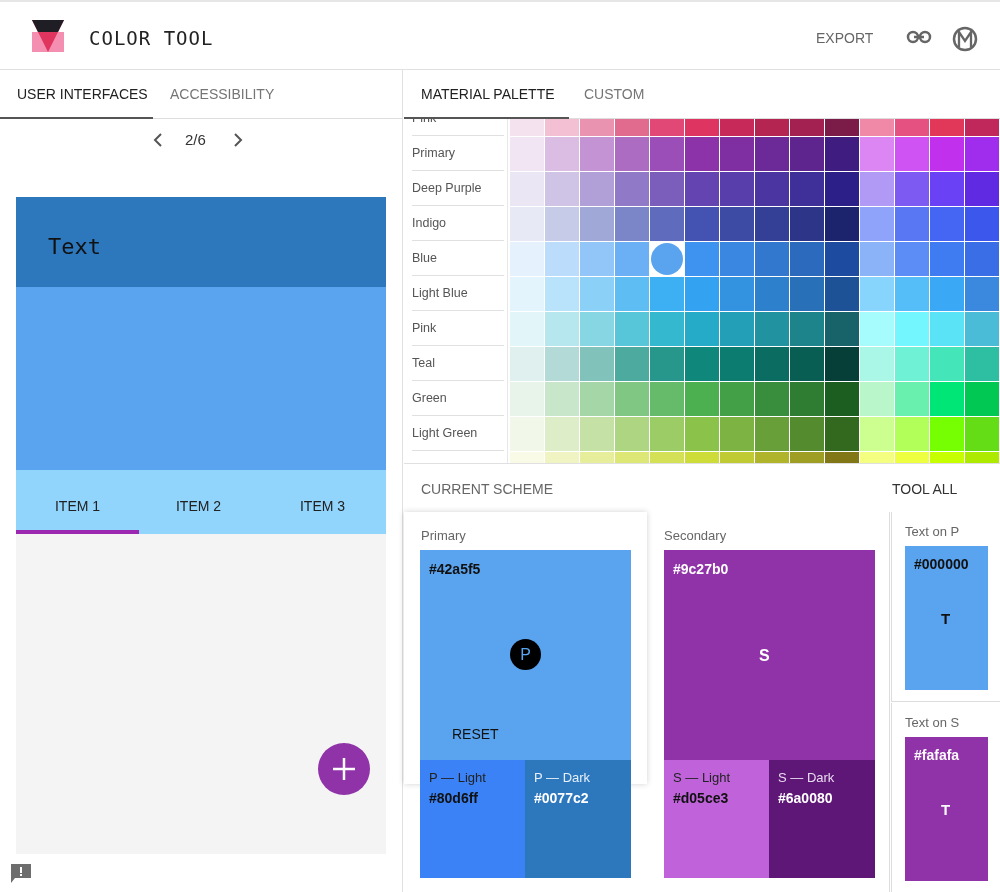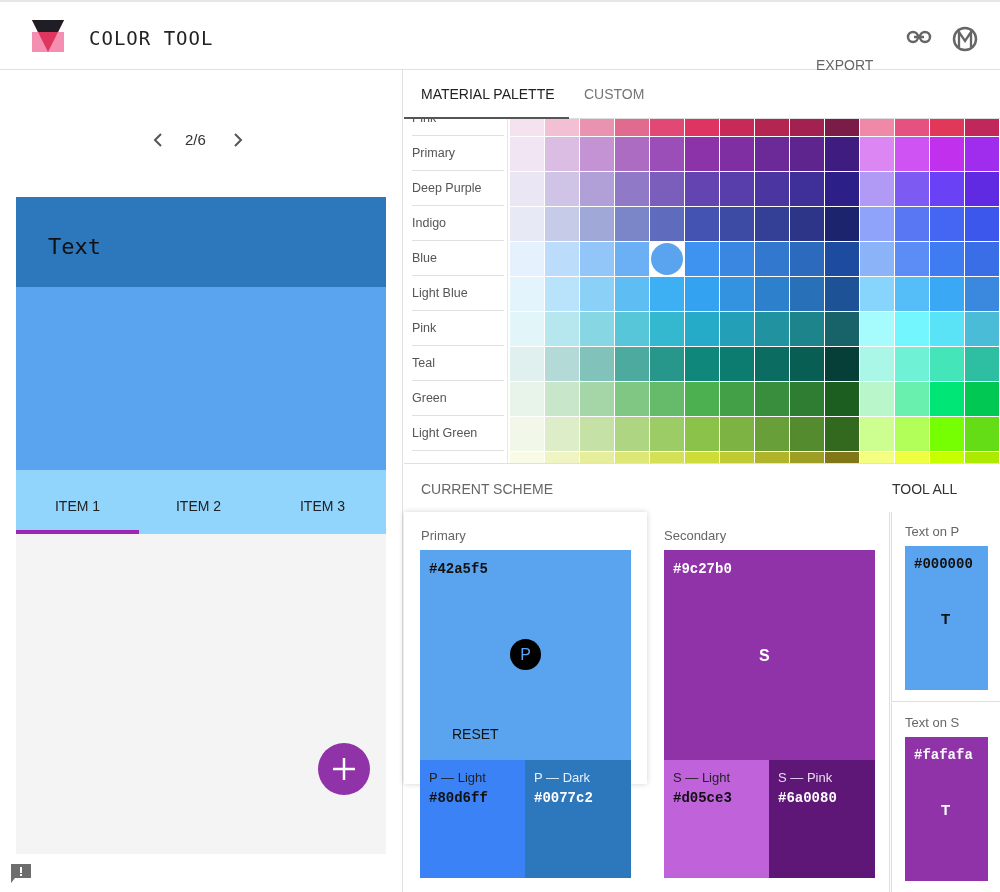--- a/index.html
+++ b/index.html
@@ -3,21 +3,21 @@
 <meta charset="utf-8">
 <style>
   * { box-sizing: border-box; margin: 0; padding: 0; }
   html, body { width: 1000px; height: 892px; overflow: hidden; background: #fff;
     font-family: "Liberation Sans", "DejaVu Sans", sans-serif; color: #212121; }
   .topbar { position: absolute; left: 0; top: 0; width: 1000px; height: 70px;
     border-top: 2px solid #e6e6e6; border-bottom: 1px solid #e0e0e0; background: #fff; }
   .logo { position: absolute; left: 32px; top: 18px; width: 32px; height: 32px; }
   .app-title { position: absolute; left: 89px; top: 25px; font-family: "DejaVu Sans Mono", monospace;
     font-size: 19px; letter-spacing: 1px; color: #222; }
-  .export-btn { position: absolute; left: 816px; top: 28px; font-size: 14px; color: #666; font-weight: 500; cursor: pointer; margin-top: 27px; }
+  .export-btn { position: absolute; left: 816px; top: 28px; font-size: 14px; color: #666; font-weight: 500; cursor: pointer; }
   .link-icon { position: absolute; left: 906px; top: 25px; width: 26px; height: 20px; cursor: pointer; }
   .m-icon { position: absolute; left: 952px; top: 24px; width: 26px; height: 26px; cursor: pointer; }
 
   .left { position: absolute; left: 0; top: 70px; width: 403px; height: 822px; border-right: 1px solid #e0e0e0; }
   .tabs { position: relative; height: 49px; border-bottom: 1px solid #ddd; }
   .tab { position: absolute; top: 16px; font-size: 14px; color: #757575; cursor: pointer; }
   .tab.active { color: #212121; }
   .tab-indicator { position: absolute; bottom: -1px; height: 2px; background: #555; }
 
   .pager { position: absolute; top: 60px; left: 150px; width: 100px; height: 20px; }
@@ -43,21 +43,21 @@
     font-size: 12.5px; color: #555; padding-top: 10px; cursor: pointer; }
   .grid { position: absolute; left: 106px; top: 0; }
   .cell { position: absolute; cursor: pointer; }
   .scheme-head { position: absolute; left: 0; top: 393px; width: 596px; height: 49px; border-top: 1px solid #e0e0e0; }
   .scheme-title { position: absolute; left: 17px; top: 17px; font-size: 14px; color: #666; }
   .reset-all { position: absolute; left: 488px; top: 17px; font-size: 14px; color: #333; font-weight: 500; cursor: pointer; }
 
   .card { position: absolute; background: #fff; }
   .card-label { position: absolute; font-size: 13px; color: #666; }
   .swatch { position: absolute; }
-  .hex { position: absolute; font-weight: bold; font-size: 14px; font-family: Liberation Mono, monospace; }
+  .hex { position: absolute; font-weight: bold; font-size: 14px; }
   .sub-label { position: absolute; font-size: 13px; }
 </style>
 </head>
 <body>
 
 <div class="topbar">
   <svg class="logo" viewBox="0 0 32 32">
     <rect x="0" y="12" width="32" height="20" fill="#f48fb1"></rect>
     <polygon points="0,0 32,0 16,32" fill="#e0355f"></polygon>
     <polygon points="0,0 32,0 26,12 6,12" fill="#1e1e24"></polygon>
@@ -69,20 +69,25 @@
     <rect x="14" y="5" width="10" height="10" rx="5" fill="none" stroke="#666" stroke-width="2.5"></rect>
     <line x1="8" y1="10" x2="18" y2="10" stroke="#666" stroke-width="2.5"></line>
   </svg>
   <svg class="m-icon" viewBox="0 0 26 26">
     <circle cx="13" cy="13" r="11" fill="none" stroke="#666" stroke-width="2.5"></circle>
     <polyline points="7,21 7,6 13,15 19,6 19,21" fill="none" stroke="#666" stroke-width="2.3"></polyline>
   </svg>
 </div>
 
 <div class="left">
+  <div class="tabs">
+    <div class="tab active" style="left:17px">USER INTERFACES</div>
+    <div class="tab" style="left:170px">ACCESSIBILITY</div>
+    <div class="tab-indicator" style="left:0;width:153px"></div>
+  </div>
   <div class="pager">
     <svg class="chev" style="left:2px;top:3px" width="12" height="14" viewBox="0 0 12 14">
         <polyline points="9,1 3,7 9,13" fill="none" stroke="#555" stroke-width="2"></polyline>
       </svg>
     <span class="num">2/6</span>
     <svg class="chev" style="left:82px;top:3px" width="12" height="14" viewBox="0 0 12 14">
         <polyline points="3,1 9,7 3,13" fill="none" stroke="#555" stroke-width="2"></polyline>
       </svg>
   </div>
 
@@ -319,21 +324,21 @@
     <div class="card-label" style="left:16px;top:16px">Secondary</div>
     <div class="swatch" style="left:16px;top:38px;width:211px;height:210px;background:#9032a8">
       <div class="hex" style="left:9px;top:11px;color:#fff">#9c27b0</div>
       <div style="position:absolute;left:95px;top:97px;font-size:16px;font-weight:bold;color:#fff">S</div>
     </div>
     <div class="swatch" style="left:16px;top:248px;width:105px;height:118px;background:#c063da">
       <div class="sub-label" style="left:9px;top:10px;color:#222">S — Light</div>
       <div class="hex" style="left:9px;top:30px;color:#111">#d05ce3</div>
     </div>
     <div class="swatch" style="left:121px;top:248px;width:106px;height:118px;background:#5e1677">
-      <div class="sub-label" style="left:9px;top:10px;color:#eadcf0">S — Pink</div>
+      <div class="sub-label" style="left:9px;top:10px;color:#eadcf0">S — Dark</div>
       <div class="hex" style="left:9px;top:30px;color:#fff">#6a0080</div>
     </div>
   </div>
 
   <div class="card" style="left:487px;top:442px;width:109px;height:190px;border-bottom:1px solid #ddd;border-left:1px solid #ddd">
     <div class="card-label" style="left:13px;top:12px">Text on P</div>
     <div class="swatch" style="left:13px;top:34px;width:83px;height:144px;background:#5aa4ef">
       <div class="hex" style="left:9px;top:10px;color:#111">#000000</div>
       <div style="position:absolute;left:36px;top:64px;font-weight:bold;font-size:15px;color:#111">T</div>
     </div>

